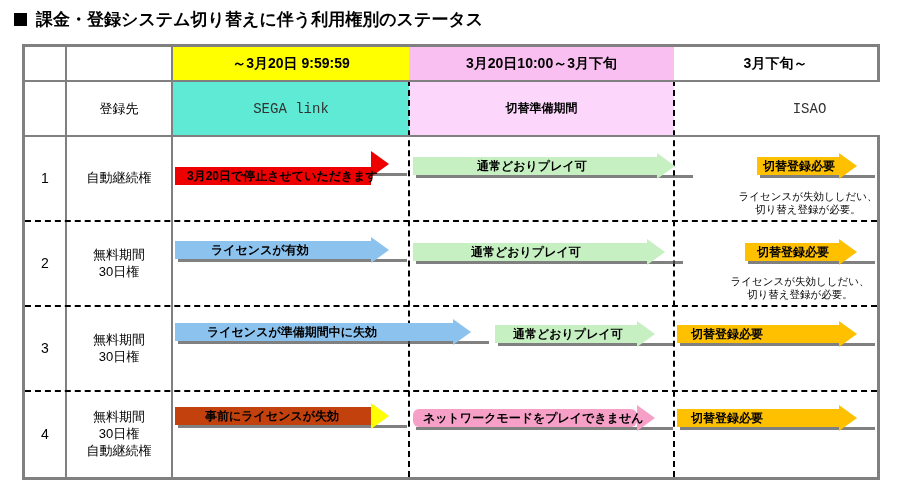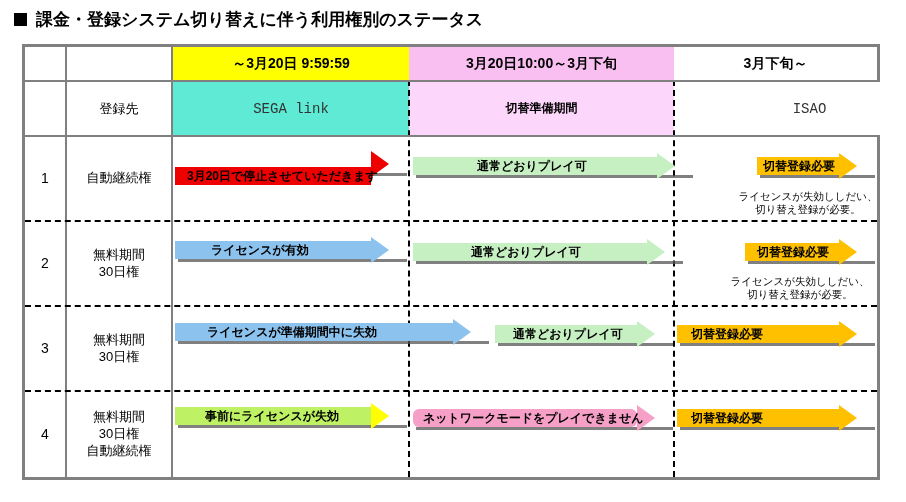--- a/index.html
+++ b/index.html
@@ -200,21 +200,21 @@
 
   
   .a-red   .body { background: #ee0000; color: #000000; margin-top: 24px; }
   .a-red   .head { border-left: 18px solid #ee0000; }
   .a-green .body { background: #c6f0c2; }
   .a-green .head { border-left: 18px solid #c6f0c2; }
   .a-orange .body { background: #ffc000; }
   .a-orange .head { border-left: 18px solid #ffc000; }
   .a-blue  .body { background: #8cc3ee; }
   .a-blue  .head { border-left: 18px solid #8cc3ee; }
-  .a-yellow .body { background: #bef264; }
+  .a-yellow .body { background: #c2410c; }
   .a-yellow .head { border-left: 18px solid #ffff00; }
   .a-pink  .body { background: #f6a0c8; border-radius: 6px; }
   .a-pink  .head { border-left: 18px solid #f6a0c8; }
 
   
   .note {
     position: absolute;
     font-size: 10.5px;
     line-height: 13px;
     color: #000000;

